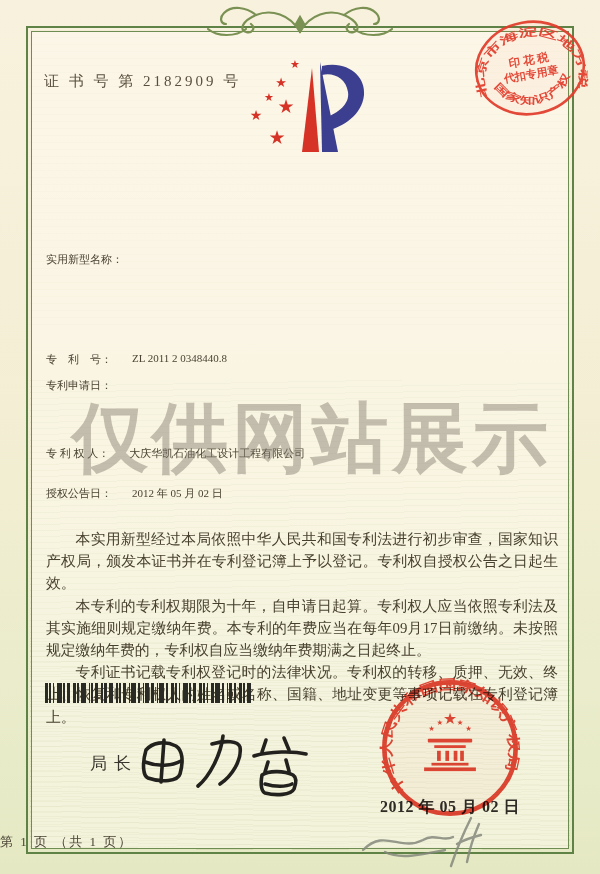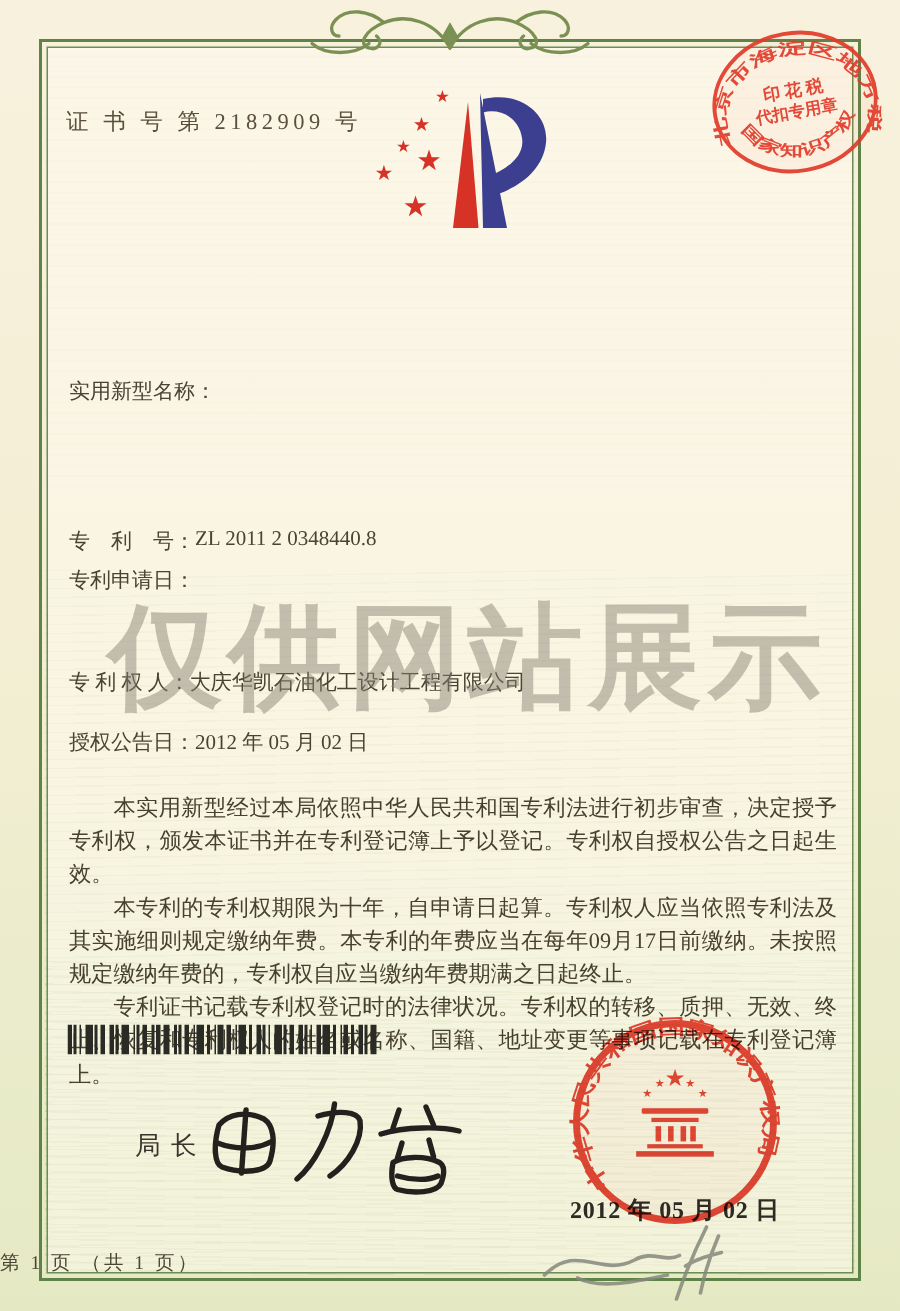--- a/index.html
+++ b/index.html
@@ -16,21 +16,21 @@
   .wave.w1{left:30px;right:30px;top:380px;bottom:24px;background:repeating-linear-gradient(179deg,rgba(150,165,95,.13) 0 1px,transparent 1px 6px);}
   .wave.w2{left:30px;right:30px;top:640px;bottom:24px;background:repeating-linear-gradient(181deg,rgba(140,158,86,.15) 0 1px,transparent 1px 5px);}
   .wave.w3{left:30px;right:30px;top:30px;height:300px;background:repeating-linear-gradient(180deg,rgba(190,178,140,.08) 0 1px,transparent 1px 7px);}
   .ornament{position:absolute;left:195px;top:2px;width:210px;height:40px;}
   
   .cert-no{position:absolute;left:44px;top:72px;font-size:15px;letter-spacing:3px;color:#5a4f3e;white-space:pre;}
   .logo{position:absolute;left:232px;top:50px;width:136px;height:106px;}
   .tax-stamp{position:absolute;left:468px;top:14px;width:124px;height:108px;transform:rotate(-10deg);opacity:.92;}
   .page-title{position:absolute;left:0;top:160px;width:100%;text-align:center;font-size:40px;font-weight:600;letter-spacing:11px;color:#2c2822;}
   
-  .field{position:absolute;left:46px;font-size:14px;color:#4a4233;white-space:pre;display:flex;}
+  .field{position:absolute;left:46px;font-size:11px;color:#4a4233;white-space:pre;display:flex;gap:20px;}
   .f0{top:252px}.f1{top:306px}.f2{top:352px}.f3{top:378px}.f4{top:446px}.f5{top:486px}
   
   .body-text{position:absolute;left:46px;top:528px;width:512px;font-size:14.8px;line-height:1.5;text-align:justify;color:#47402e;}
   .body-text p{margin:0;text-indent:2em;}
   
   .barcode{position:absolute;left:45px;top:683px;width:206px;height:20px;overflow:hidden;white-space:nowrap;font-size:0;}
   .barcode i{display:inline-block;height:100%;background:#2b2b26;}
   .director{position:absolute;left:90px;top:752px;font-size:17px;letter-spacing:7px;color:#3a362e;}
   .signature{position:absolute;left:128px;top:720px;width:205px;height:80px;}
   .seal-date{position:absolute;left:380px;top:797px;font-size:16px;font-weight:bold;letter-spacing:.5px;color:#2e2b25;white-space:pre;}
@@ -103,21 +103,21 @@
   </svg>
 
 
   <div class="field f0"><span>实用新型名称：</span></div>
   <div class="field f2"><span>专　利　号：</span><span>ZL 2011 2 0348440.8</span></div>
   <div class="field f3"><span>专利申请日：</span></div>
   <div class="field f4"><span>专 利 权 人：</span><span>大庆华凯石油化工设计工程有限公司</span></div>
   <div class="field f5"><span>授权公告日：</span><span>2012 年 05 月 02 日</span></div>
 
   <div class="body-text">
-    <p>本实用新型经过本局依照中华人民共和国专利法进行初步审查，决定授予专利权，颁发本证书并在专利登记簿上予以登记。专利权自授权公告之日起生效。</p>
+    <p>本实用新型经过本局依照中华人民共和国专利法进行初步审查，国家知识产权局，颁发本证书并在专利登记簿上予以登记。专利权自授权公告之日起生效。</p>
     <p>本专利的专利权期限为十年，自申请日起算。专利权人应当依照专利法及其实施细则规定缴纳年费。本专利的年费应当在每年09月17日前缴纳。未按照规定缴纳年费的，专利权自应当缴纳年费期满之日起终止。</p>
     <p>专利证书记载专利权登记时的法律状况。专利权的转移、质押、无效、终止、恢复和专利权人的姓名或名称、国籍、地址变更等事项记载在专利登记簿上。</p>
   </div>
 
   <div class="barcode"><i style="width:3.2px;margin-right:1px"></i><i style="width:1.6px;margin-right:2px"></i><i style="width:1.6px;margin-right:3px"></i><i style="width:4.800000000000001px;margin-right:1px"></i><i style="width:1.6px;margin-right:2px"></i><i style="width:3.2px;margin-right:3px"></i><i style="width:3.2px;margin-right:1px"></i><i style="width:1.6px;margin-right:2px"></i><i style="width:4.800000000000001px;margin-right:3px"></i><i style="width:1.6px;margin-right:1px"></i><i style="width:1.6px;margin-right:2px"></i><i style="width:3.2px;margin-right:3px"></i><i style="width:1.6px;margin-right:1px"></i><i style="width:3.2px;margin-right:2px"></i><i style="width:4.800000000000001px;margin-right:3px"></i><i style="width:1.6px;margin-right:1px"></i><i style="width:1.6px;margin-right:2px"></i><i style="width:3.2px;margin-right:3px"></i><i style="width:1.6px;margin-right:1px"></i><i style="width:4.800000000000001px;margin-right:2px"></i><i style="width:1.6px;margin-right:3px"></i><i style="width:1.6px;margin-right:1px"></i><i style="width:3.2px;margin-right:2px"></i><i style="width:3.2px;margin-right:3px"></i><i style="width:1.6px;margin-right:1px"></i><i style="width:4.800000000000001px;margin-right:2px"></i><i style="width:1.6px;margin-right:3px"></i><i style="width:3.2px;margin-right:1px"></i><i style="width:1.6px;margin-right:2px"></i><i style="width:1.6px;margin-right:3px"></i><i style="width:4.800000000000001px;margin-right:1px"></i><i style="width:1.6px;margin-right:2px"></i><i style="width:3.2px;margin-right:3px"></i><i style="width:3.2px;margin-right:1px"></i><i style="width:1.6px;margin-right:2px"></i><i style="width:1.6px;margin-right:3px"></i><i style="width:3.2px;margin-right:1px"></i><i style="width:4.800000000000001px;margin-right:2px"></i><i style="width:1.6px;margin-right:3px"></i><i style="width:1.6px;margin-right:1px"></i><i style="width:3.2px;margin-right:2px"></i><i style="width:1.6px;margin-right:3px"></i><i style="width:3.2px;margin-right:1px"></i><i style="width:1.6px;margin-right:2px"></i><i style="width:4.800000000000001px;margin-right:3px"></i></div>
 
   <div class="director">局长</div>
   <span class="hidden-data">田力普</span>
   <svg class="signature" viewBox="0 0 205 80">
     <g stroke="#23211d" stroke-width="3.6" fill="none" stroke-linecap="round" stroke-linejoin="round">

